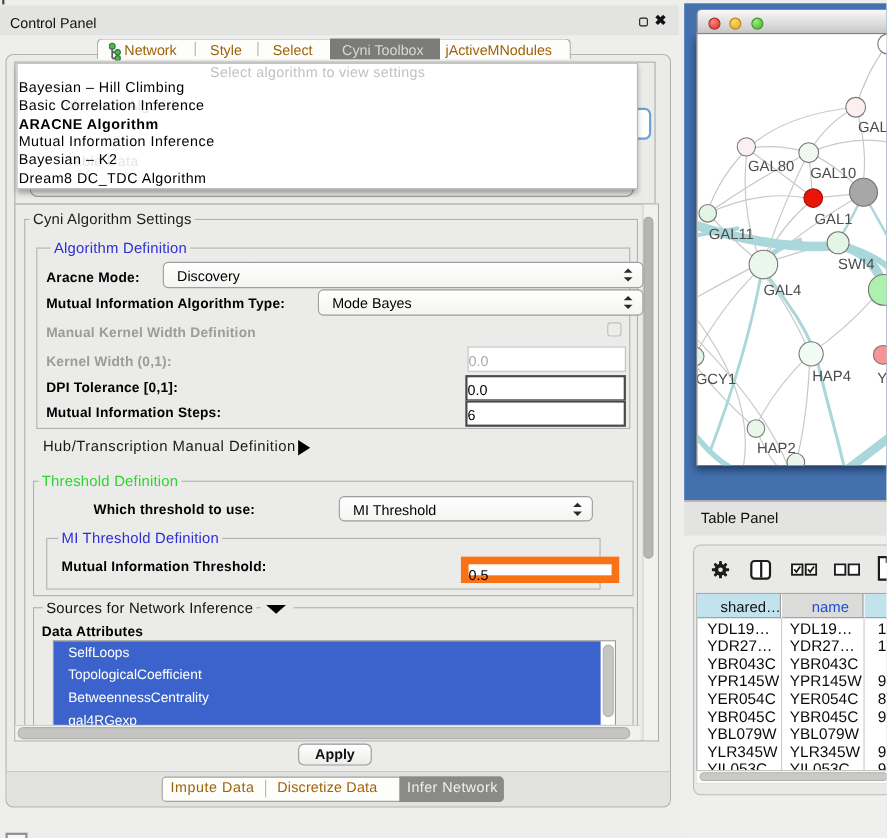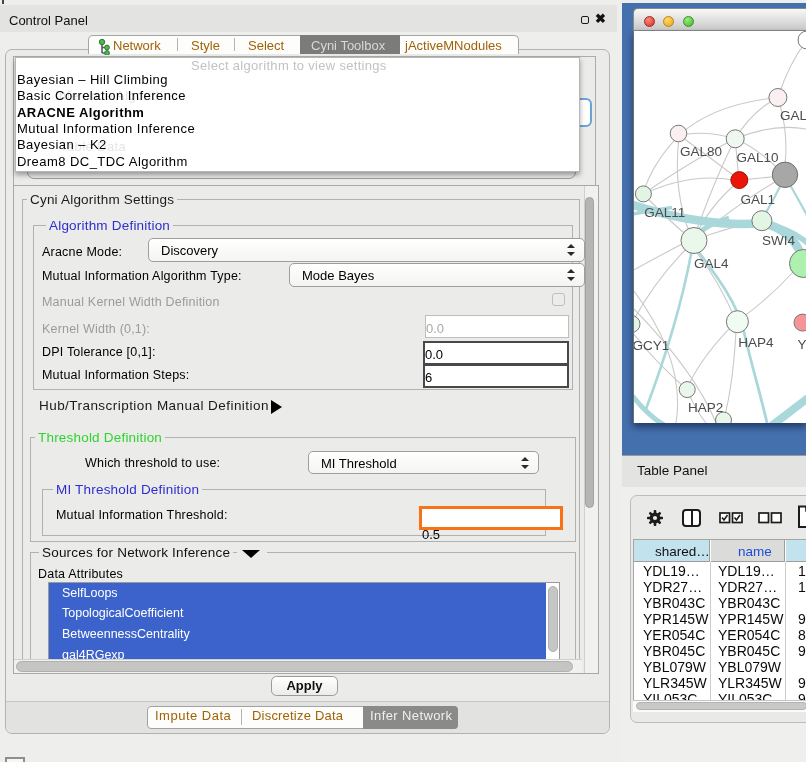--- a/index.html
+++ b/index.html
@@ -1,19 +1,19 @@
 <!DOCTYPE html>
 <html><head>
 <meta charset="utf-8">
 <style>
 * { margin:0; padding:0; box-sizing:border-box; }
 html,body { width:806px; height:762px; }
 body { position:relative; background:#eeeeec; font-family:"Liberation Sans",sans-serif; overflow:hidden; }
 .ab { position:absolute; }
-.lbl { font-weight:normal; font-size:12.5px; letter-spacing:0.2px; color:#000; white-space:nowrap; }
+.lbl { font-weight:bold; font-size:12.5px; letter-spacing:0.2px; color:#000; white-space:nowrap; }
 .dis { color:#9b9b99; }
 .combo { position:absolute; background:linear-gradient(#ffffff,#f4f4f2); border:1px solid #9e9e9c; border-radius:5px; font-size:13px; color:#000;margin-left:14px; }
 .combo .tx { position:absolute; left:12px; top:4px; white-space:nowrap; }
 .arr { position:absolute; right:9px; top:50%; width:8px; height:12px; margin-top:-6px; }
 .arr:before { content:""; position:absolute; left:0; top:0; border-left:4px solid transparent; border-right:4px solid transparent; border-bottom:4.5px solid #2a2a2a; }
 .arr:after { content:""; position:absolute; left:0; bottom:0; border-left:4px solid transparent; border-right:4px solid transparent; border-top:4.5px solid #2a2a2a; }
 .fld { position:absolute; background:#fff; font-size:13px; color:#000; text-align:left; padding:4px 6px 0 0; }
 .grp { position:absolute; border:1px solid #b1b1af; }
 .gtitle { position:absolute; background:#ebebe9; padding:0 3px; font-size:13.5px; letter-spacing:0.2px; white-space:nowrap; top:-8.5px; }
 .tabtx { font-size:13px; font-weight:normal; color:#a16207; white-space:nowrap; }
@@ -99,21 +99,21 @@
 <div class="ab lbl" style="left:85px;top:455.5px;">Which threshold to use:</div>
 <div class="combo" style="left:294px;top:451px;width:231px;height:23px;">
     <span class="tx">MI Threshold</span>
     <span class="arr"></span>
   </div>
 
 <div class="grp" style="left:42px;top:489px;width:504px;height:47px;">
   <div class="gtitle" style="left:10px;color:#2e2ed2;">MI Threshold Definition</div>
 </div>
 <div class="ab lbl" style="left:56px;top:508px;">Mutual Information Threshold:</div>
-<div class="fld" style="left:419px;top:506px;width:144px;height:24px;border:3px solid #f97316;padding-top:18px;">0.5</div>
+<div class="fld" style="left:419px;top:506px;width:144px;height:24px;border:7px solid #f97316;padding-top:2px;">0.5</div>
 
 <div class="grp" style="left:30px;top:552px;width:546px;height:117px;border-bottom:none;">
   <div class="gtitle" style="left:8px;color:#111;">Sources for Network Inference</div>
 </div>
 <div class="ab" style="left:237px;top:548px;width:30px;height:10px;background:#ebebe9;"></div>
 <div class="ab" style="left:242px;top:550px;width:0;height:0;border-left:9.5px solid transparent;border-right:9.5px solid transparent;border-top:8px solid #000;"></div>
 <div class="ab lbl" style="left:38px;top:567px;font-size:12.5px;">Data Attributes</div>
 
 <div class="ab" style="left:48px;top:582px;width:512px;height:78px;background:#ffffff;border:1px solid #9a9a98;"></div>
 <div class="ab" style="left:49px;top:583px;width:497px;height:77px;background:#3c63cb;"></div>

